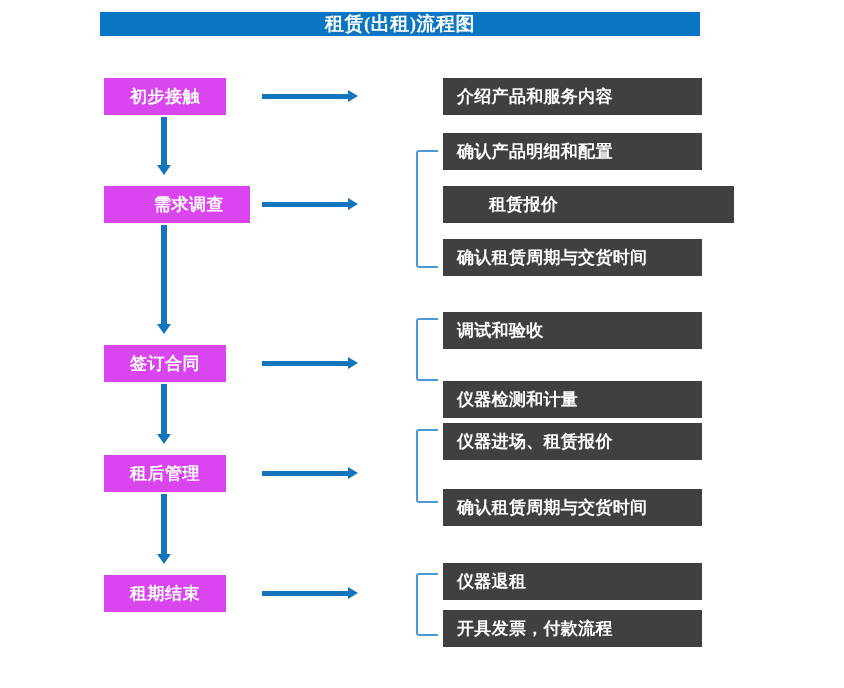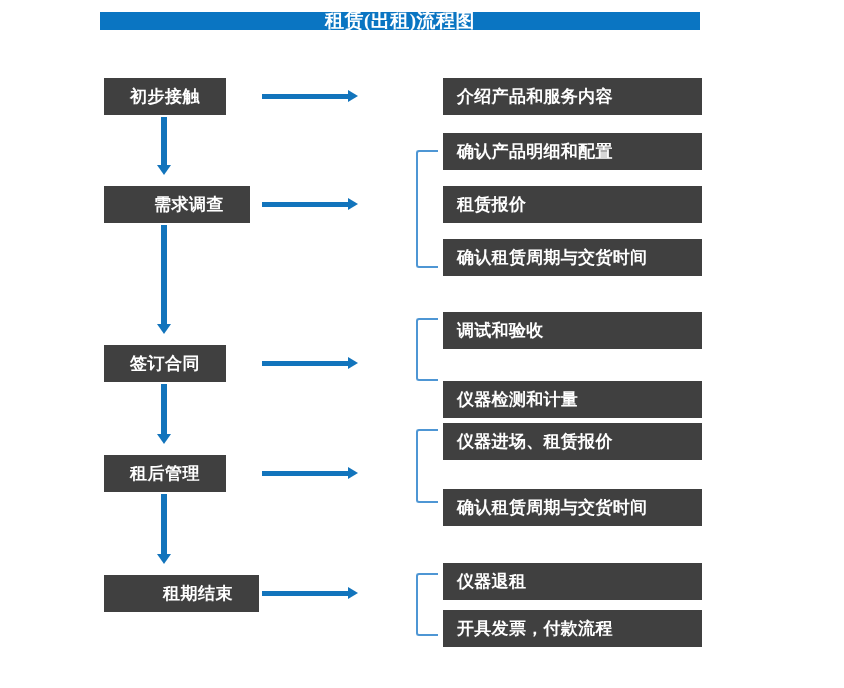--- a/index.html
+++ b/index.html
@@ -15,39 +15,39 @@
     width: 844px;
     height: 688px;
     background: #ffffff;
     overflow: hidden;
   }
   .title-bar {
     position: absolute;
     left: 100px;
     top: 12px;
     width: 600px;
-    height: 18px;
+    height: 24px;
     background: #0A75C2;
     display: flex;
     align-items: center;
     justify-content: center;
   }
   .title-bar .label {
     color: #ffffff;
     font-size: 19px;
     font-weight: bold;
     letter-spacing: 0.5px;
     font-family: "Liberation Serif", "DejaVu Serif", serif;
   }
   .stage-box {
     position: absolute;
     left: 104px;
     width: 122px;
     height: 37px;
-    background: #404040;
+    background: #d946ef;
     display: flex;
     align-items: center;
     justify-content: center;
   }
   .stage-box .label {
     color: #ffffff;
     font-size: 17px;
     font-weight: bold;
     font-family: "Liberation Serif", "DejaVu Serif", serif;
     letter-spacing: 0.5px;
@@ -139,21 +139,21 @@
   </div>
   <div class="stage-box" style="top:186px;padding-left:24px;">
     <span class="label">需求调查</span>
   </div>
   <div class="stage-box" style="top:345px;">
     <span class="label">签订合同</span>
   </div>
   <div class="stage-box" style="top:455px;">
     <span class="label">租后管理</span>
   </div>
-  <div class="stage-box" style="top:575px;padding-left:33px;">
+  <div class="stage-box" style="top:575px;">
     <span class="label">租期结束</span>
   </div>
 
   <div class="v-arrow" style="top:117px; height:69px;">
     <div class="stem" style="height:48px;"></div>
     <div class="head" style="top:48px;"></div>
   </div>
   <div class="v-arrow" style="top:225px; height:120px;">
     <div class="stem" style="height:99px;"></div>
     <div class="head" style="top:99px;"></div>
@@ -192,21 +192,21 @@
   <div class="bracket" style="top:318px; height:63px;"></div>
   <div class="bracket" style="top:429px; height:74px;"></div>
   <div class="bracket" style="top:573px; height:63px;"></div>
 
   <div class="detail-box" style="top:78px;">
     <span class="label">介绍产品和服务内容</span>
   </div>
   <div class="detail-box" style="top:133px;">
     <span class="label">确认产品明细和配置</span>
   </div>
-  <div class="detail-box" style="top:186px;">
+  <div class="detail-box" style="top:186px;padding-left:32px;">
     <span class="label">租赁报价</span>
   </div>
   <div class="detail-box" style="top:239px;">
     <span class="label">确认租赁周期与交货时间</span>
   </div>
   <div class="detail-box" style="top:312px;">
     <span class="label">调试和验收</span>
   </div>
   <div class="detail-box" style="top:357px;margin-top:24px;">
     <span class="label">仪器检测和计量</span>

